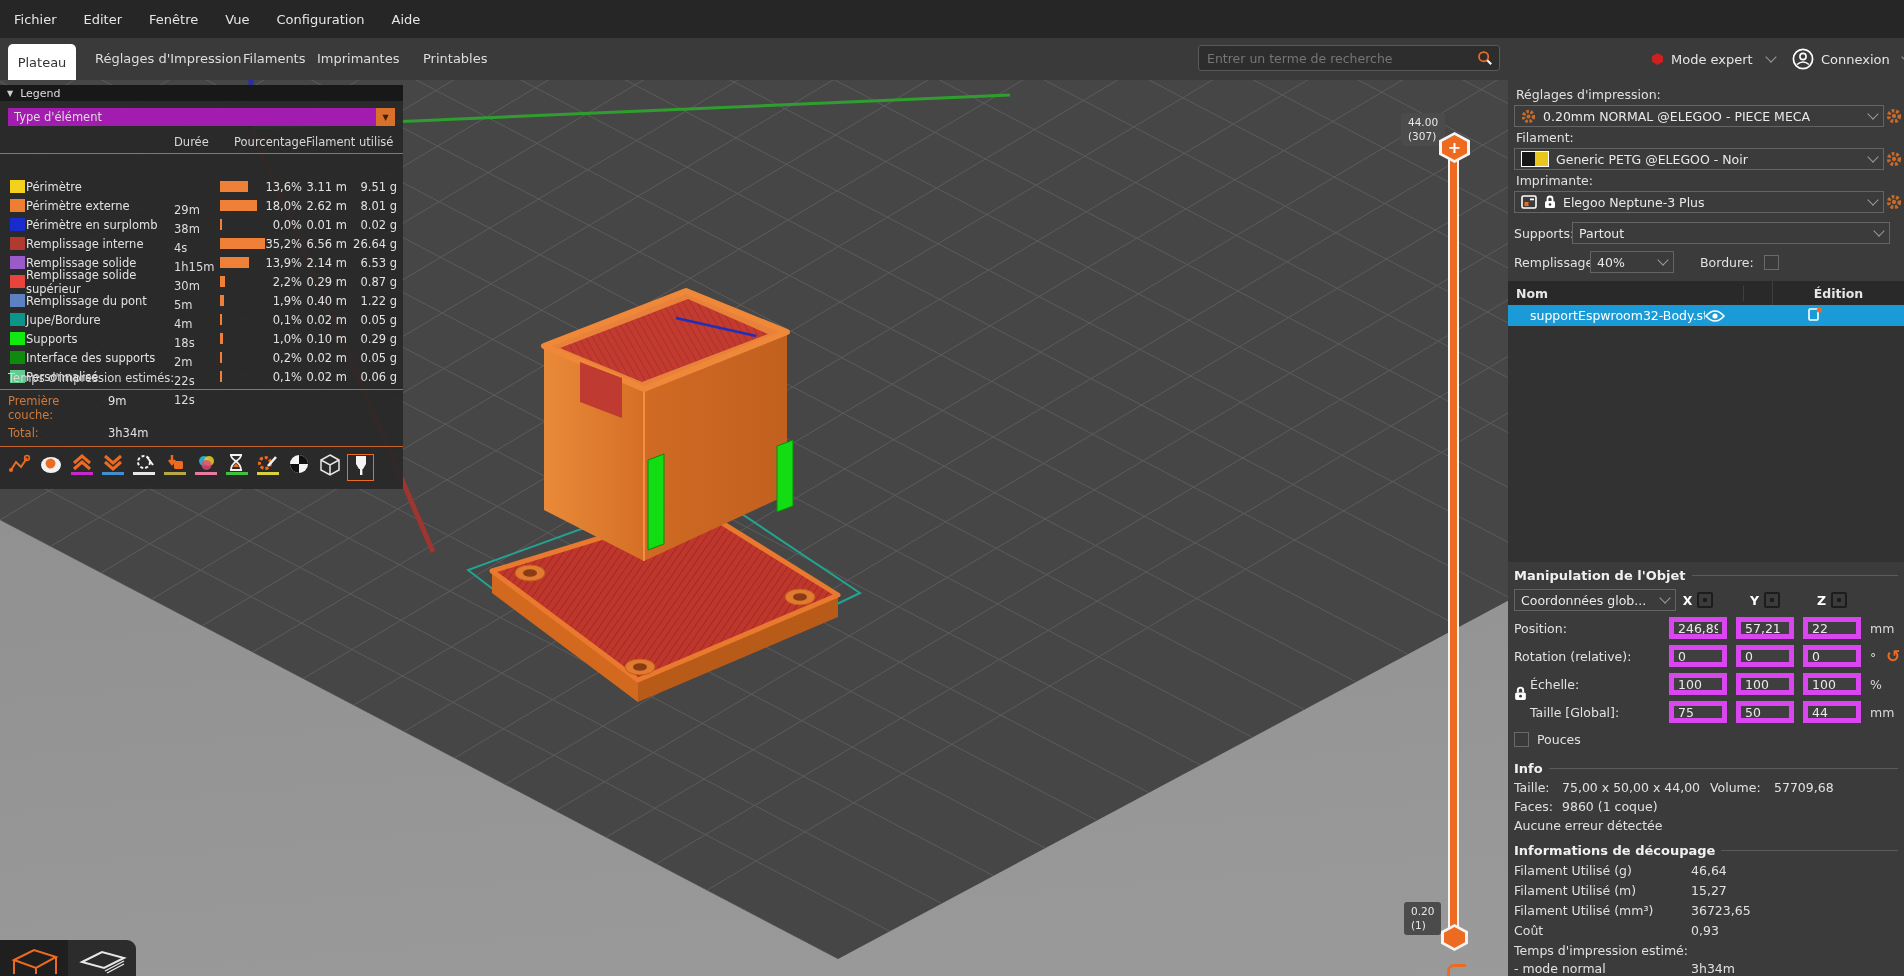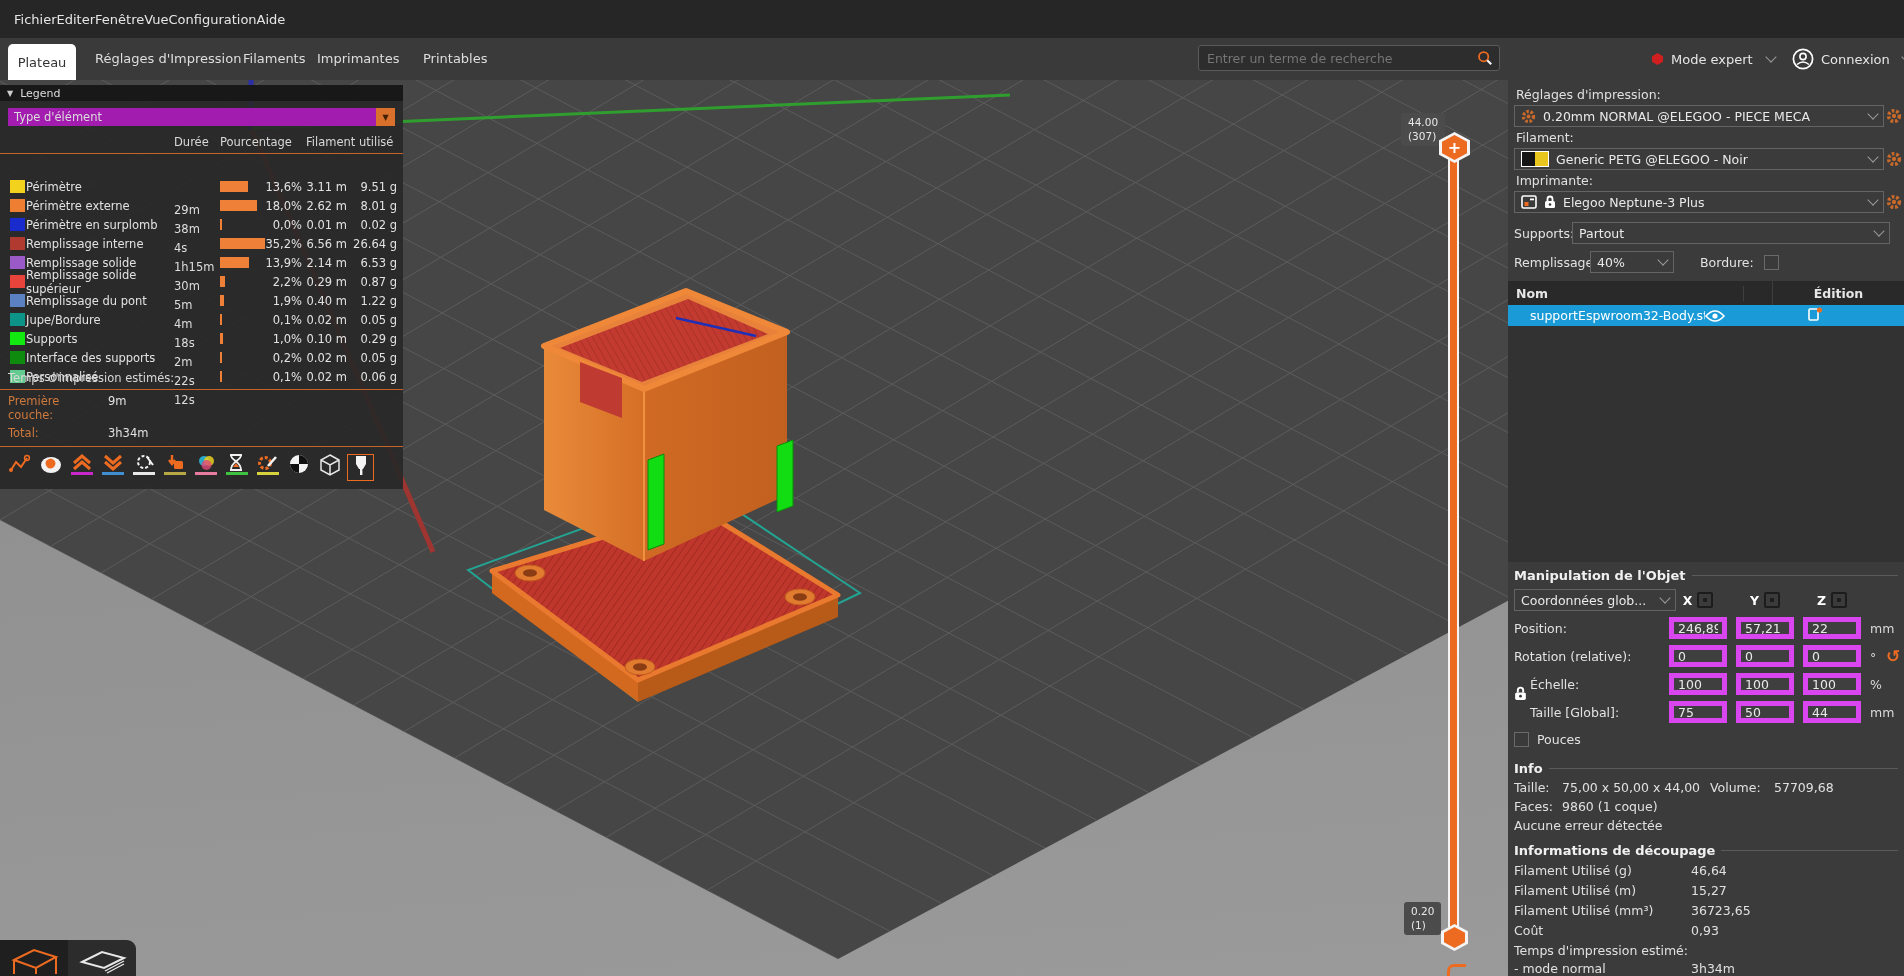--- a/index.html
+++ b/index.html
@@ -2,21 +2,21 @@
 <html><head>
 <meta charset="utf-8">
 <style>
   html,body{margin:0;padding:0;background:#1e1e1e;}
   body{width:1904px;height:976px;position:relative;overflow:hidden;
        font-family:"DejaVu Sans","Liberation Sans",sans-serif;color:#e2e2e2;
        -webkit-font-smoothing:antialiased;}
 
   
   .menubar{position:absolute;top:0;left:0;width:100%;height:38px;background:#262626;
-           display:flex;align-items:center;padding-left:14px;box-sizing:border-box;}
+           display:flex;align-items:center;gap:27px;padding-left:14px;box-sizing:border-box;}
   .menubar span{font-size:13px;color:#e6e6e6;cursor:default;}
 
   
   .tabbar{position:absolute;top:38px;left:0;width:100%;height:42px;background:#3a3a3a;}
   .tab-active{position:absolute;left:8px;top:6px;width:68px;height:36px;background:#ffffff;
               border-radius:5px 5px 0 0;color:#333;font-size:13px;display:flex;
               align-items:center;justify-content:center;}
   .tab{position:absolute;top:0;height:42px;line-height:42px;font-size:13px;color:#dedede;}
   .searchbox{position:absolute;left:1198px;top:7px;width:302px;height:26px;background:#2d2d2d;
              border:1px solid #5a5a5a;border-radius:3px;box-sizing:border-box;
@@ -65,21 +65,21 @@
                align-items:center;gap:7px;padding-left:7px;}
   .tri{font-size:8px;color:#cfcfcf;}
   .filter-row{display:flex;margin:7px 8px 0 8px;height:18px;}
   .filter-box{flex:1;background:#a21caf;color:#dcdcdc;font-size:11.5px;display:flex;
               align-items:center;padding-left:6px;}
   .filter-btn{width:19px;background:#d9702c;color:#402000;font-size:8px;display:flex;
               align-items:center;justify-content:center;}
   .lgrid{display:grid;grid-template-columns:26px 148px 46px 86px 47px 50px;align-items:center;}
   .lhead{margin-top:8px;font-size:11.5px;color:#d8d8d8;height:16px;}
   .lhead .h-dur{grid-column:3;}
-  .lhead .h-pct{grid-column:4;text-align:left;}
+  .lhead .h-pct{grid-column:4;text-align:right;}
   .lhead .h-fil{grid-column:5 / span 2;text-align:left;}
   .l-sep{border:none;border-top:1px solid #c4632a;margin:3px 0 2px 0;}
   .lrow{height:19px;font-size:11.5px;color:#e2e2e2;}
   .sw{width:15px;height:13px;margin-left:10px;display:inline-block;}
   .ld{color:#dedede;margin-top:47px;}
   .lp{display:flex;align-items:center;justify-content:space-between;padding-right:4px;}
   .lp i{display:inline-block;height:11px;background:#ee8038;}
   .lp u{text-decoration:none;}
   .lm,.lg{text-align:right;padding-right:6px;}
   .times-title{font-size:11.5px;color:#d8d8d8;margin:6px 0 0 8px;}

